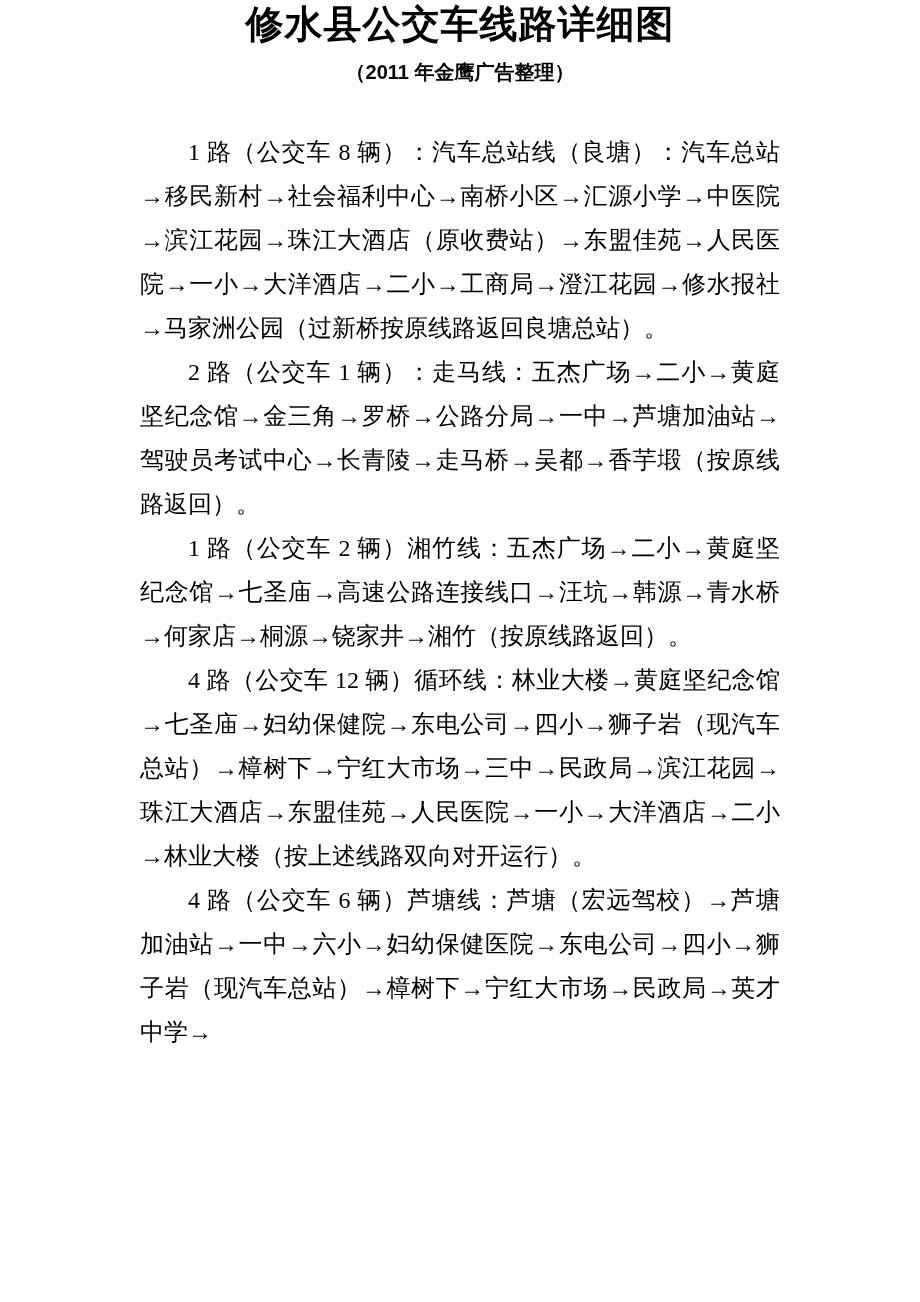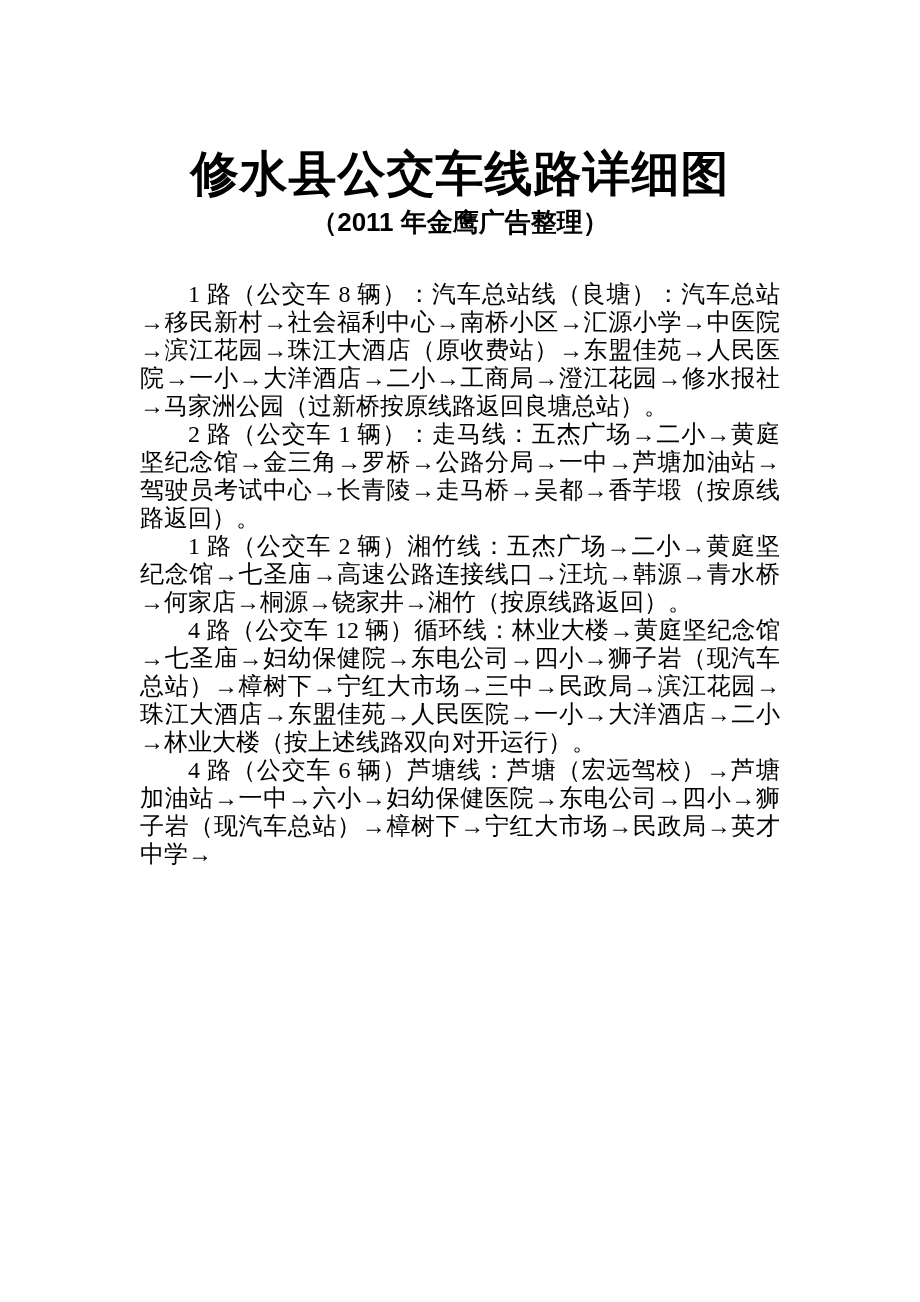--- a/index.html
+++ b/index.html
@@ -11,42 +11,41 @@
     position: relative;
     width: 920px;
     height: 1302px;
     margin: 0 auto;
     background: #ffffff;
     color: #000000;
     overflow: hidden;
   }
   .doc-title {
     margin: 0;
-    padding-top: 150px;
     text-align: center;
     font-family: "Liberation Sans", sans-serif;
     font-weight: bold;
-    font-size: 48px;
+    font-size: 38px;
     line-height: 48px;
     letter-spacing: 1px;
   }
   .doc-subtitle {
     margin: 8px 0 0 0;
     text-align: center;
     font-family: "Liberation Sans", sans-serif;
     font-weight: bold;
-    font-size: 26px;
+    font-size: 20px;
     line-height: 32px;
   }
   .doc-body {
     margin: 42px 116px 0 140px;
     width: 640px;
     font-family: "Liberation Serif", serif;
     font-size: 24px;
-    line-height: 28px;
+    line-height: 44px;
     text-align: justify;
     text-justify: inter-ideograph;
   }
   .doc-body p {
     margin: 0;
     padding: 0;
     text-indent: 2em;
     word-break: break-all;
   }
 </style>

